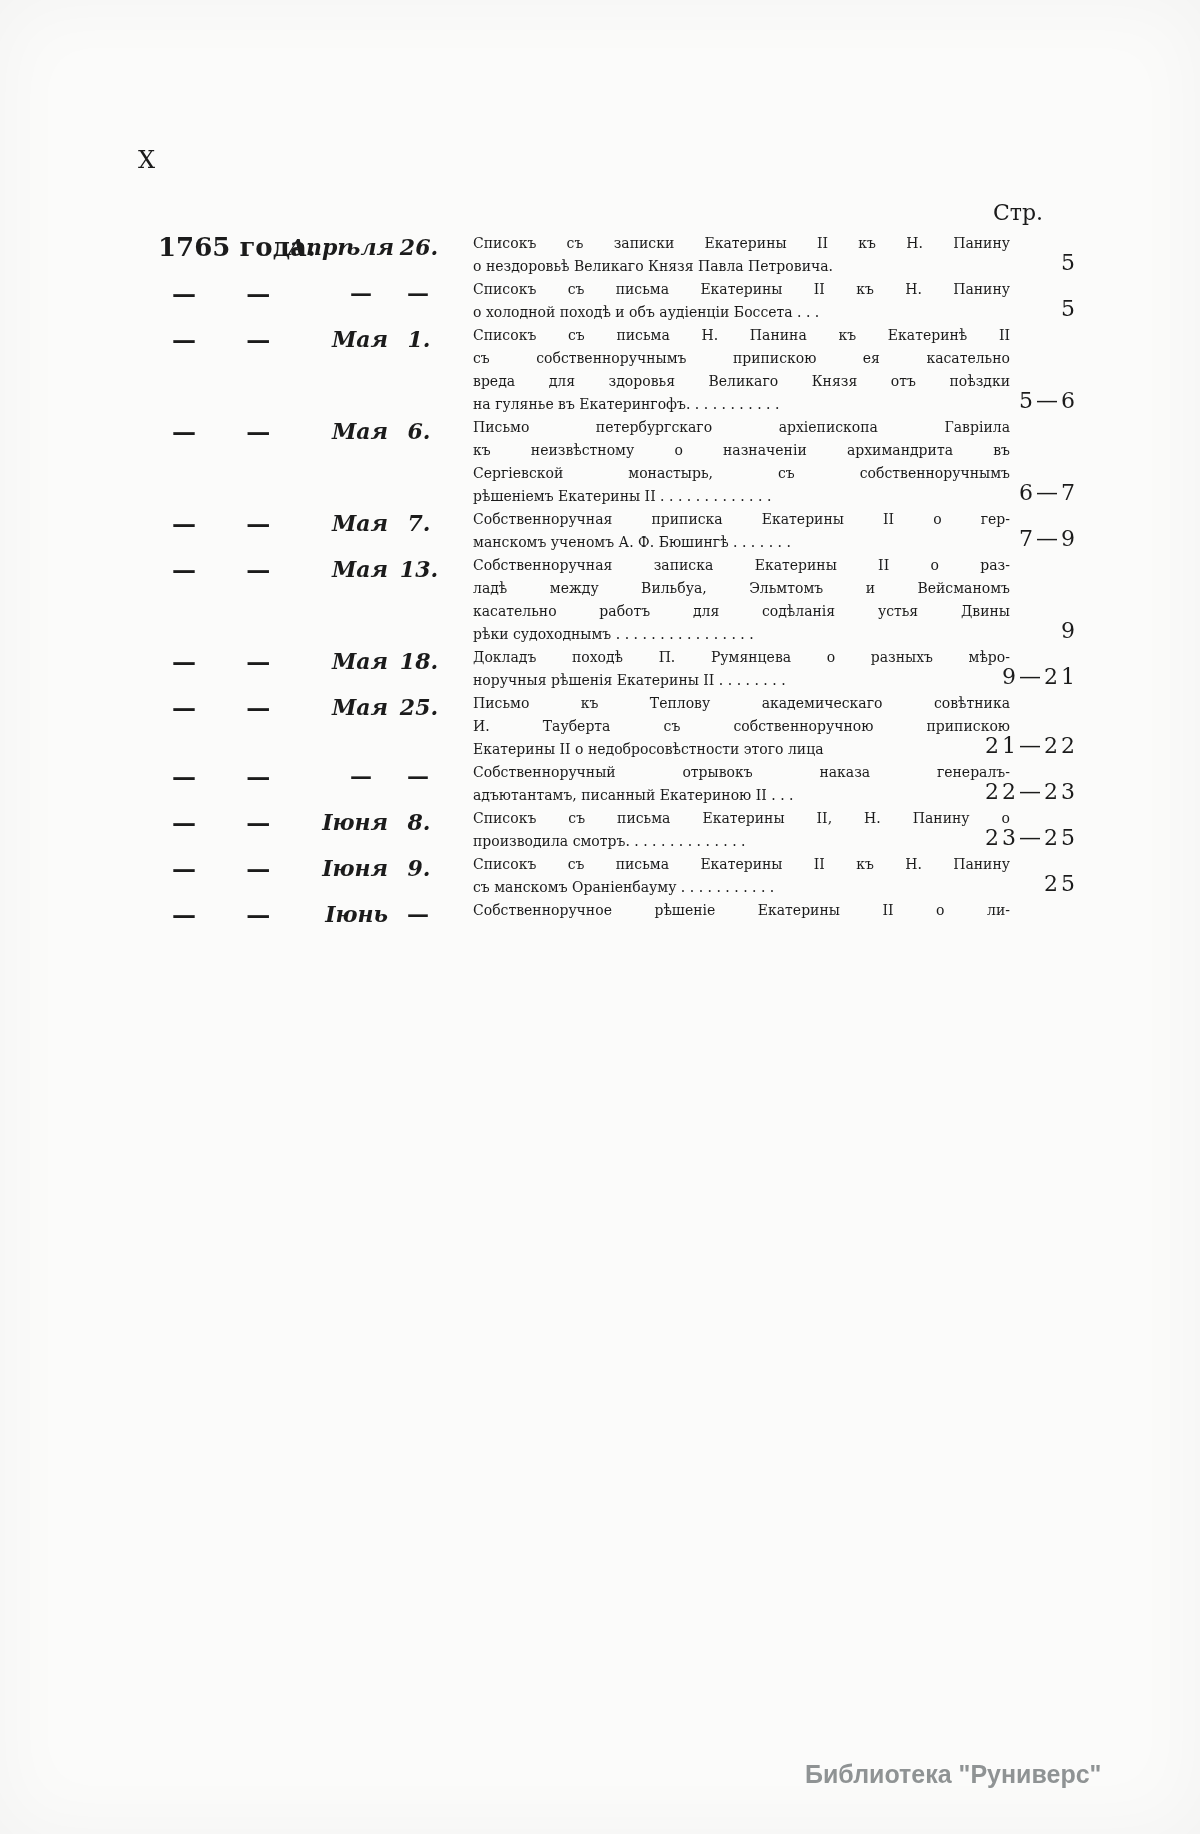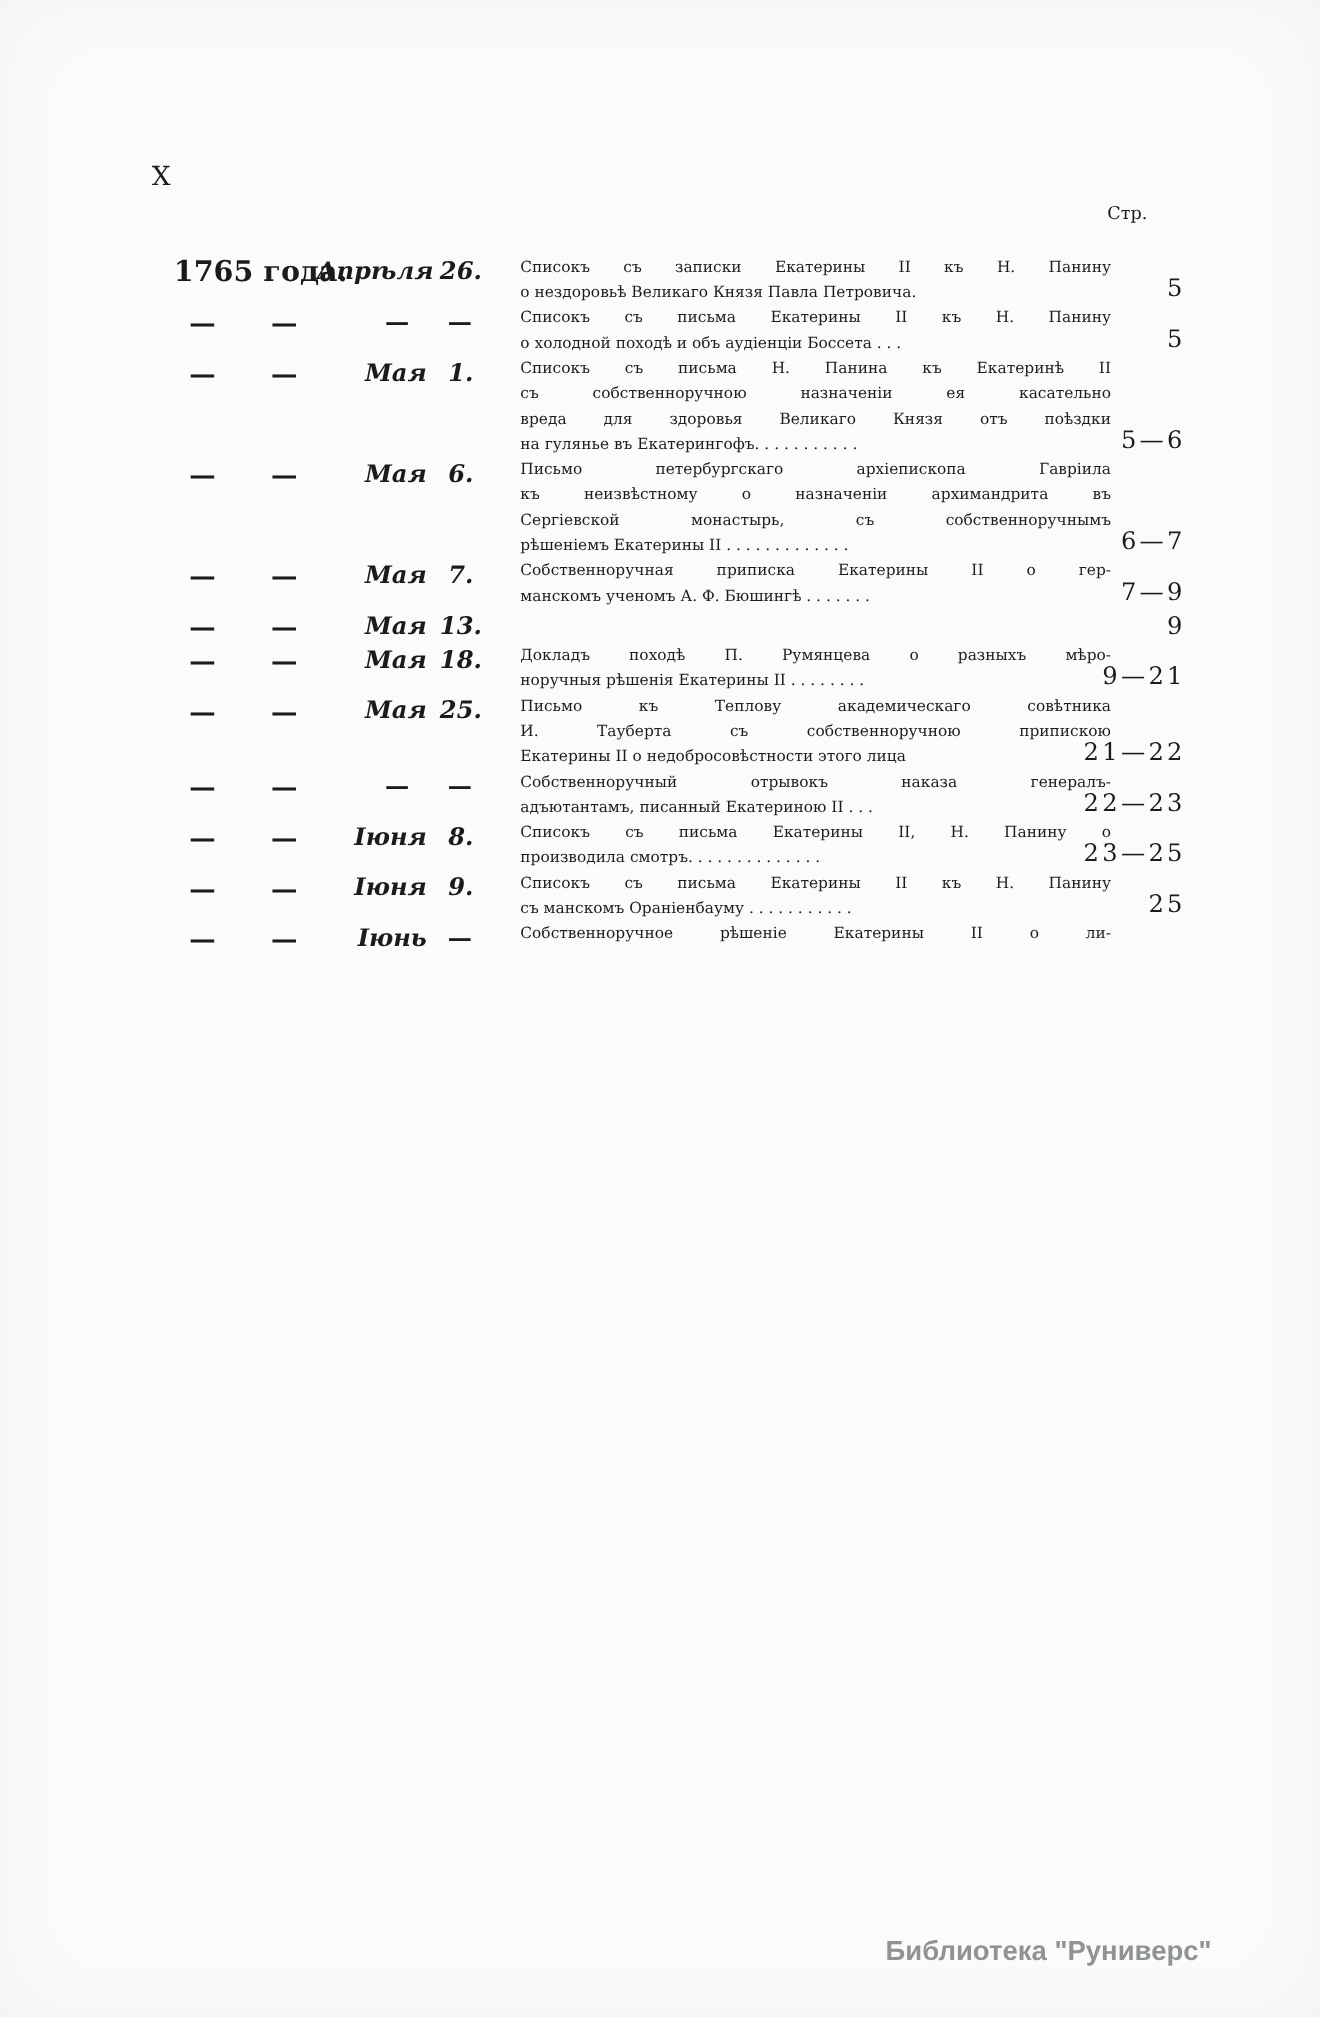--- a/index.html
+++ b/index.html
@@ -21,22 +21,22 @@
     position: absolute;
     left: 138px;
     top: 146px;
     font-size: 24px;
     letter-spacing: 1px;
   }
 
   .col-header {
     position: absolute;
     right: 157px;
-    top: 184px;
-    font-size: 16px;
+    top: 200px;
+    font-size: 22px;
   }
 
   .toc {
     position: absolute;
     left: 158px;
     top: 232px;
     width: 890px;
   }
 
   .row {
@@ -136,21 +136,21 @@
         </div>
     <div class="pagenum">5</div>
   </div>
 
   <div class="row">
     <div class="cell year ditto">— —</div>
     <div class="cell month">Мая</div>
     <div class="cell day">1.</div>
     <div class="cell text">
           <div class="line just">Списокъ съ письма Н. Панина къ Екатеринѣ II</div>
-          <div class="line just">съ собственноручною назначеніи ея касательно</div>
+          <div class="line just">съ собственноручнымъ припискою ея касательно</div>
           <div class="line just">вреда для здоровья Великаго Князя отъ поѣздки</div>
           <div class="line">на гулянье въ Екатерингофъ. . . . . . . . . . .</div>
         </div>
     <div class="pagenum">5—6</div>
   </div>
 
   <div class="row">
     <div class="cell year ditto">— —</div>
     <div class="cell month">Мая</div>
     <div class="cell day">6.</div>
@@ -171,20 +171,26 @@
           <div class="line just">Собственноручная приписка Екатерины II о гер-</div>
           <div class="line">манскомъ ученомъ А. Ф. Бюшингѣ . . . . . . .</div>
         </div>
     <div class="pagenum">7—9</div>
   </div>
 
   <div class="row">
     <div class="cell year ditto">— —</div>
     <div class="cell month">Мая</div>
     <div class="cell day">13.</div>
+    <div class="cell text">
+          <div class="line just">Собственноручная записка Екатерины II о раз-</div>
+          <div class="line just">ладѣ между Вильбуа, Эльмтомъ и Вейсманомъ</div>
+          <div class="line just">касательно работъ для содѣланія устья Двины</div>
+          <div class="line">рѣки судоходнымъ . . . . . . . . . . . . . . . .</div>
+        </div>
     <div class="pagenum">9</div>
   </div>
 
   <div class="row">
     <div class="cell year ditto">— —</div>
     <div class="cell month">Мая</div>
     <div class="cell day">18.</div>
     <div class="cell text">
           <div class="line just">Докладъ походѣ П. Румянцева о разныхъ мѣро-</div>
           <div class="line">норучныя рѣшенія Екатерины II . . . . . . . .</div>

